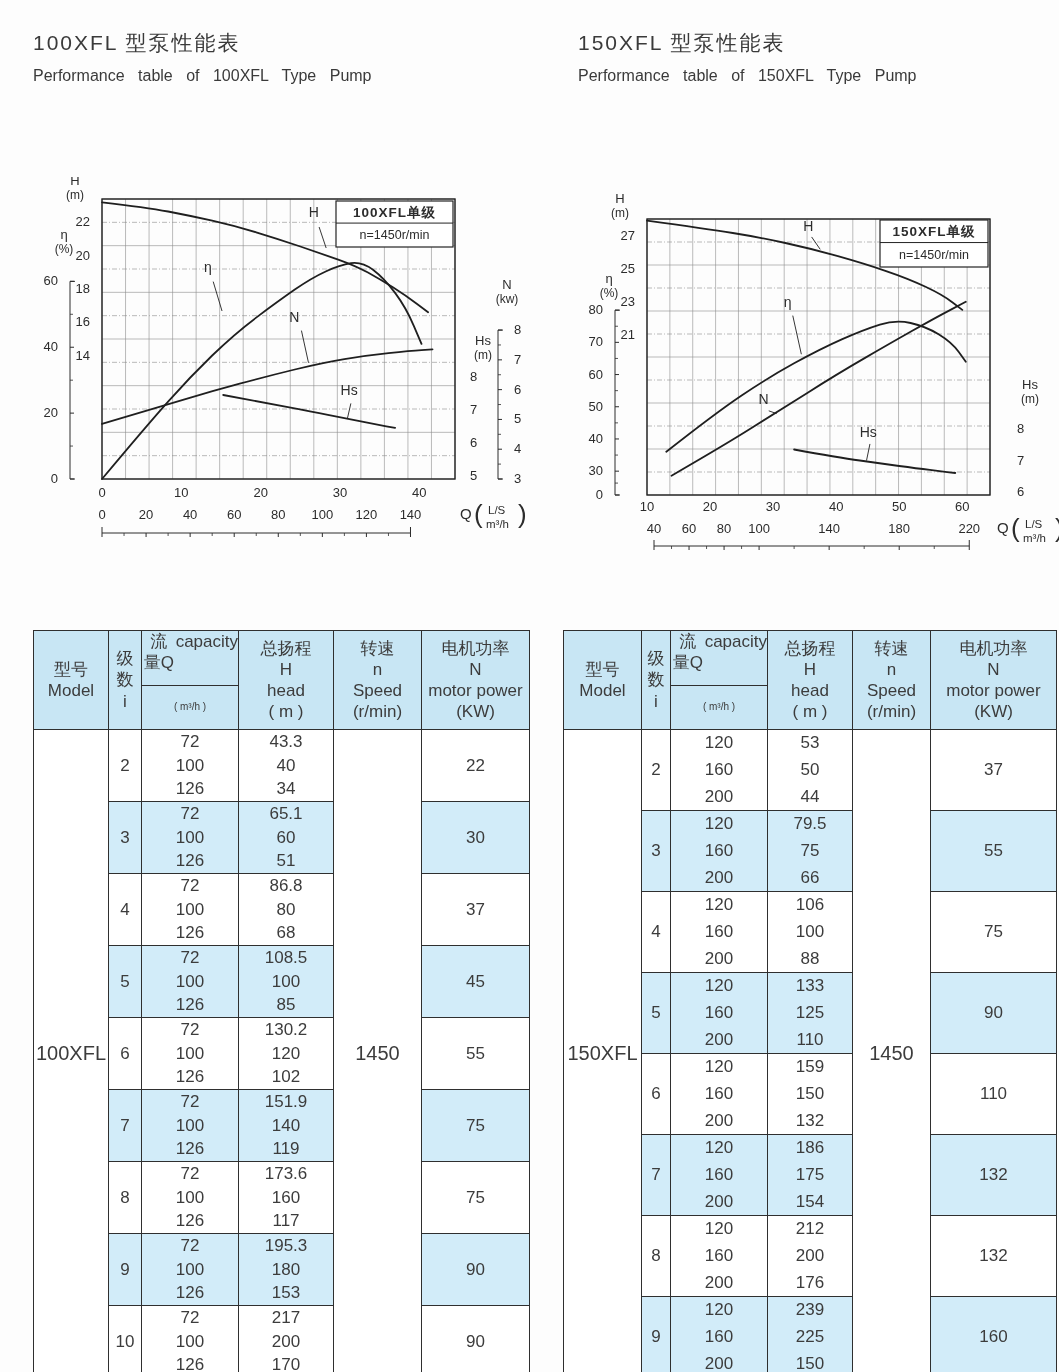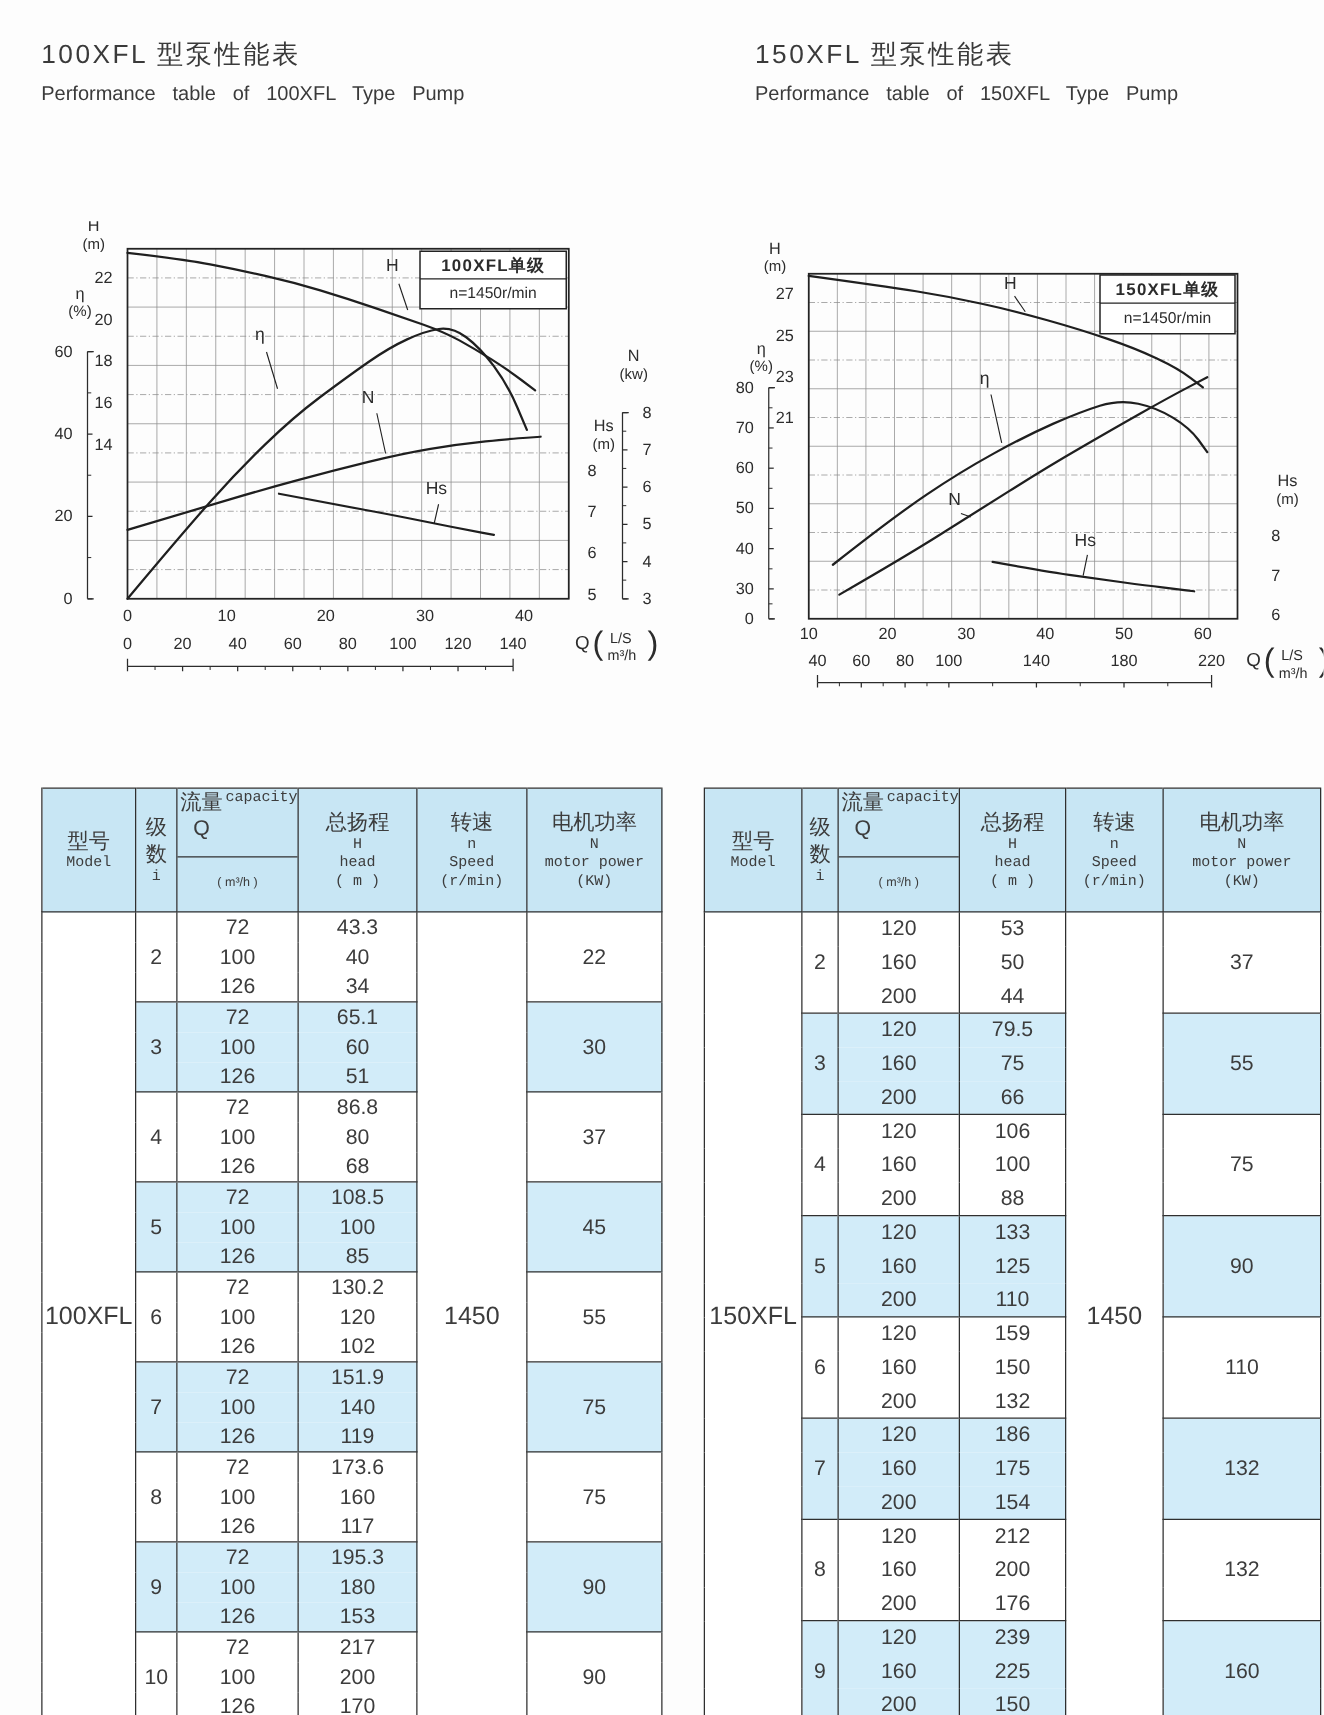--- a/index.html
+++ b/index.html
@@ -9,42 +9,42 @@
   .sec-title .zh{font-size:21px;letter-spacing:2px;color:#3a3a3a;}
   .sec-title .en{font-size:16px;margin-top:10px;word-spacing:9px;color:#3a3a3a;}
   .chart-svg{position:absolute;}
   .chart-svg text{font-family:"Liberation Sans",sans-serif;fill:#2c2c2c;}
   .tbl-wrap{position:absolute;}
   table.ptable{border-collapse:collapse;table-layout:fixed;border:1.6px solid #2f2f2f;}
   .ptable th,.ptable td{border-left:1px solid #2f2f2f;border-right:1px solid #2f2f2f;
       padding:0;text-align:center;font-weight:normal;color:#3c3c3c;}
   .ptable thead th{background:#c8e6f4;height:97px;border-bottom:1px solid #2f2f2f;
       font-size:17px;line-height:1.25;vertical-align:middle;}
-  .ptable thead .en-line{font-size:12px;font-family:Liberation Mono, monospace;}
+  .ptable thead .en-line{font-size:17px;}
   .ptable th.cap{padding:0;vertical-align:top;}
   .cap-top{height:54px;display:flex;flex-direction:row;justify-content:center;border-bottom:1px solid #2f2f2f;}
   .cap-bot{height:43px;display:flex;align-items:center;justify-content:center;font-size:10px;}
   tr.s0{background:#ffffff;} tr.s1{background:#d2ecf9;}
   td.merged{background:transparent;font-size:20px;}
   td.num{font-size:17px;}
   td.stages{font-size:17px;}
   td.bt{border-top:1px solid #2f2f2f;}
   .t0 tbody tr{height:24px;} .t1 tbody tr{height:27px;}
   .bottom-strip{position:absolute;left:33px;top:1363px;width:1023px;height:9px;background:#cfeaf7;}
 </style>
 </head>
 <body>
 
 <div class="page">
 
   <div class="sec-title" style="left:33px;">
     <div class="zh">100XFL 型泵性能表</div>
     <div class="en">Performance table of 100XFL Type Pump</div>
   </div>
-  <div class="sec-title" style="left:604px;">
+  <div class="sec-title" style="left:578px;">
     <div class="zh">150XFL 型泵性能表</div>
     <div class="en">Performance table of 150XFL Type Pump</div>
   </div>
 
   <svg id="chart0" class="chart-svg" style="left:30px;top:160px;" width="500" height="385" viewBox="0 0 500 385">
       <g>
         <line x1="72" y1="22" x2="72" y2="302" stroke="#8d8d8d" stroke-width="0.6"></line>
         <line x1="95.53333333333333" y1="22" x2="95.53333333333333" y2="302" stroke="#8d8d8d" stroke-width="0.6"></line>
         <line x1="119.06666666666666" y1="22" x2="119.06666666666666" y2="302" stroke="#8d8d8d" stroke-width="0.6"></line>
         <line x1="142.6" y1="22" x2="142.6" y2="302" stroke="#8d8d8d" stroke-width="0.6"></line>

